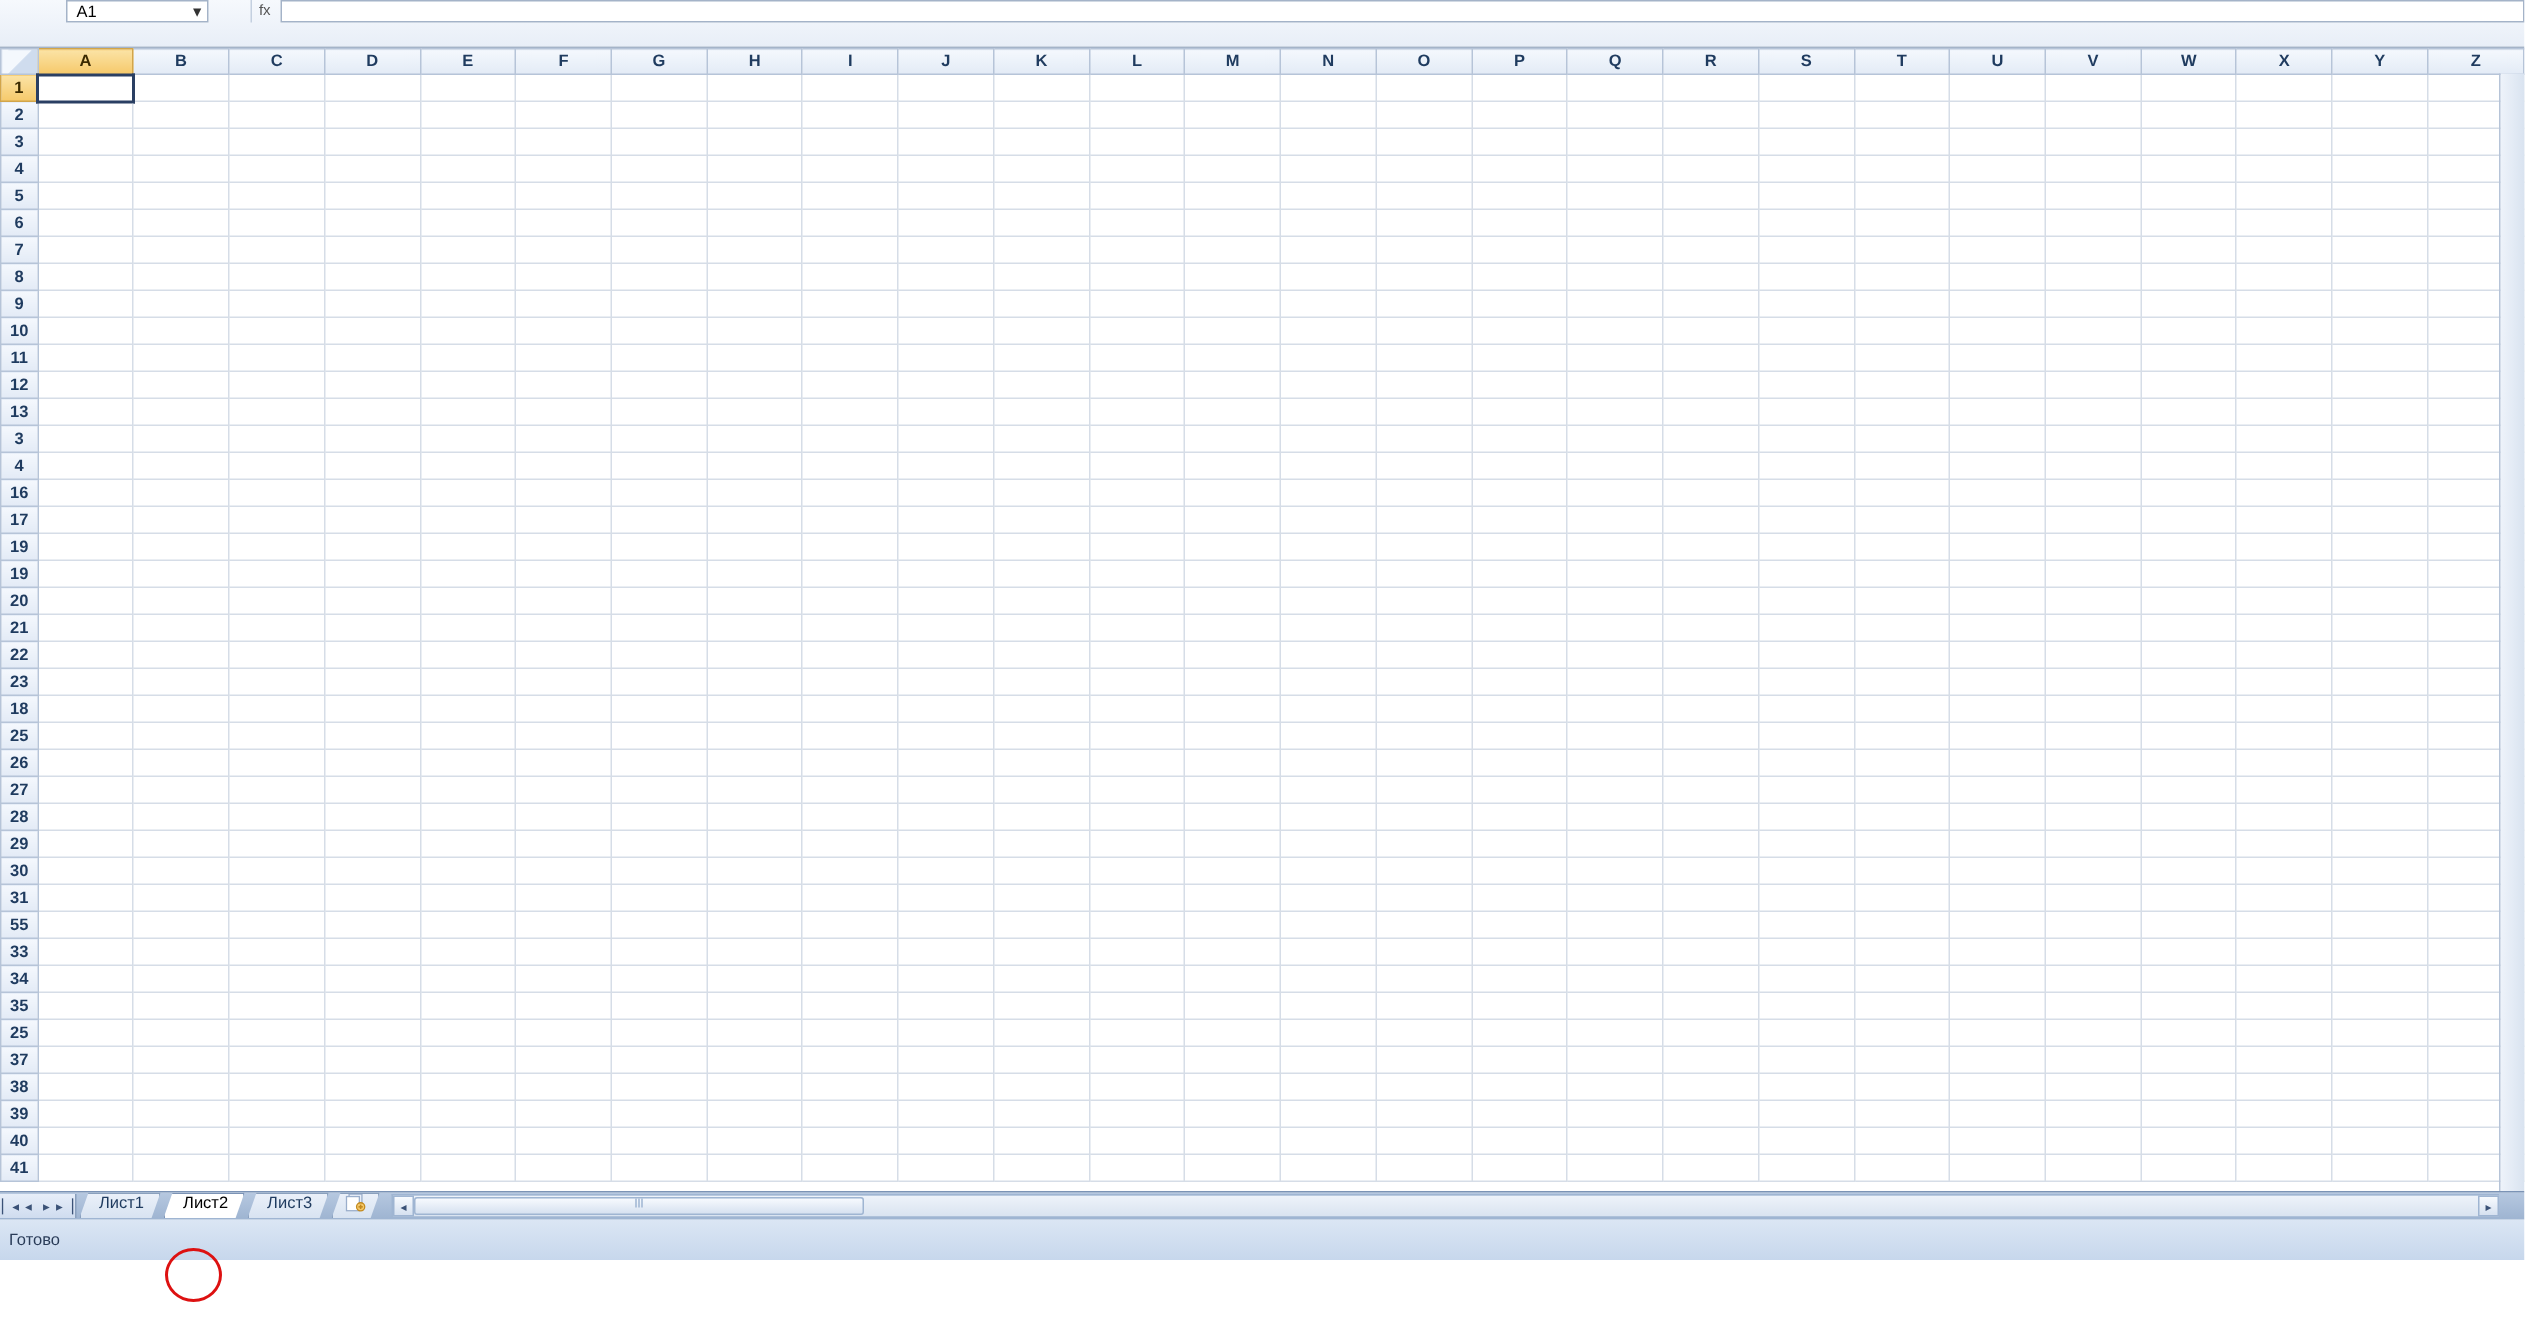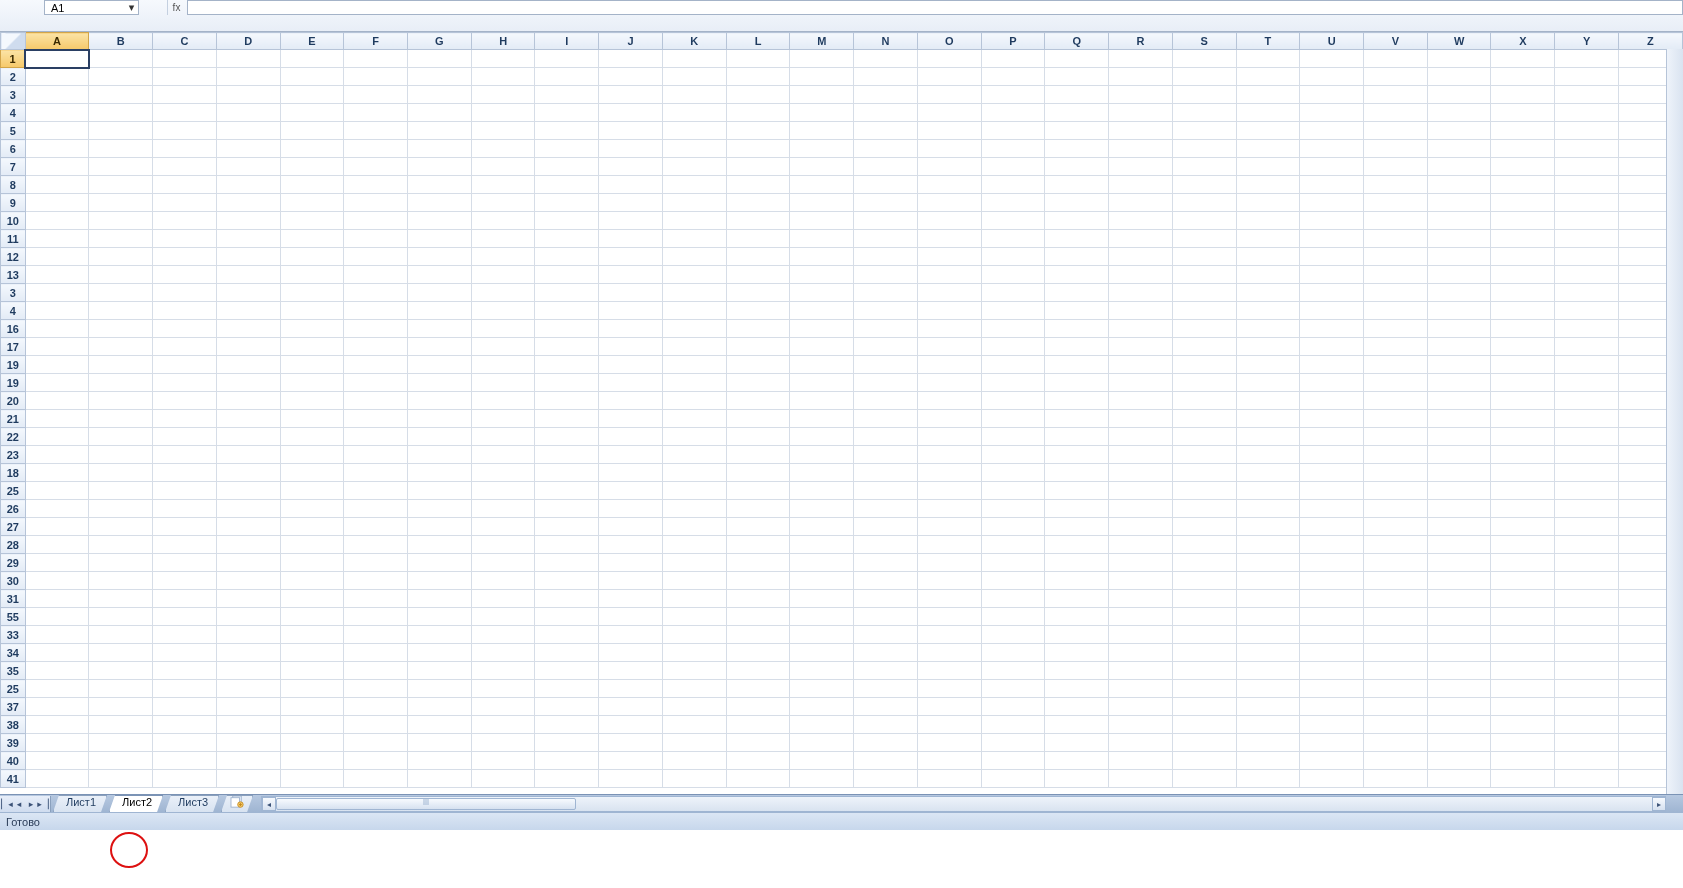--- a/index.html
+++ b/index.html
@@ -37,21 +37,21 @@
   .tab.new { width:32px; padding:0; justify-content:center; background:linear-gradient(#eaf0f9,#d8e3f1);}
   .tab.new svg { width:14px; height:12px; }
   .hscroll-track { flex:1; margin-left:8px; height:16px; background:linear-gradient(#eef3fa,#d9e3f0); border:1px solid #9fb5d2; border-right:none; display:flex; align-items:center; position:relative;}
   .hscroll-thumb { position:absolute; left:14px; width:300px; height:12px; background:linear-gradient(#f7fafe,#d6e1f0); border:1px solid #9fb5d2; border-radius:2px;}
   .hscroll-center { position:absolute; left:50%; transform:translateX(-50%); display:flex; gap:1px;}
   .hscroll-center i{ width:1px; height:6px; background:#9fb5d2;}
   .hscroll-btn{ width:14px; height:14px; background:linear-gradient(#f7fafe,#d6e1f0); border:1px solid #9fb5d2; display:flex; align-items:center; justify-content:center; color:#3b5277; font-size:8px;}
   .vscroll-dummy{ width:17px; background:linear-gradient(#eef3fa,#d9e3f0); border-left:1px solid #9fb5d2;}
 
   
-  .statusbar { height:18px; background:linear-gradient(#dbe6f4,#c7d7ec); border-top:1px solid #9fb5d2; display:flex; align-items:center; padding-left:6px; color:#2a3c58; font-size:11px; position:relative;}
+  .statusbar { height:28px; background:linear-gradient(#dbe6f4,#c7d7ec); border-top:1px solid #9fb5d2; display:flex; align-items:center; padding-left:6px; color:#2a3c58; font-size:11px; position:relative;}
 
   
   .annot { position:absolute; border:2px solid #d11; border-radius:50%; pointer-events:none; z-index:50;}
 
   
   .vscroll { position:absolute; right:0; top:17px; bottom:0; width:17px; background:linear-gradient(90deg,#eef3fa,#d9e3f0); border-left:1px solid #b6c4d8;}
 </style>
 </head>
 <body>
 

